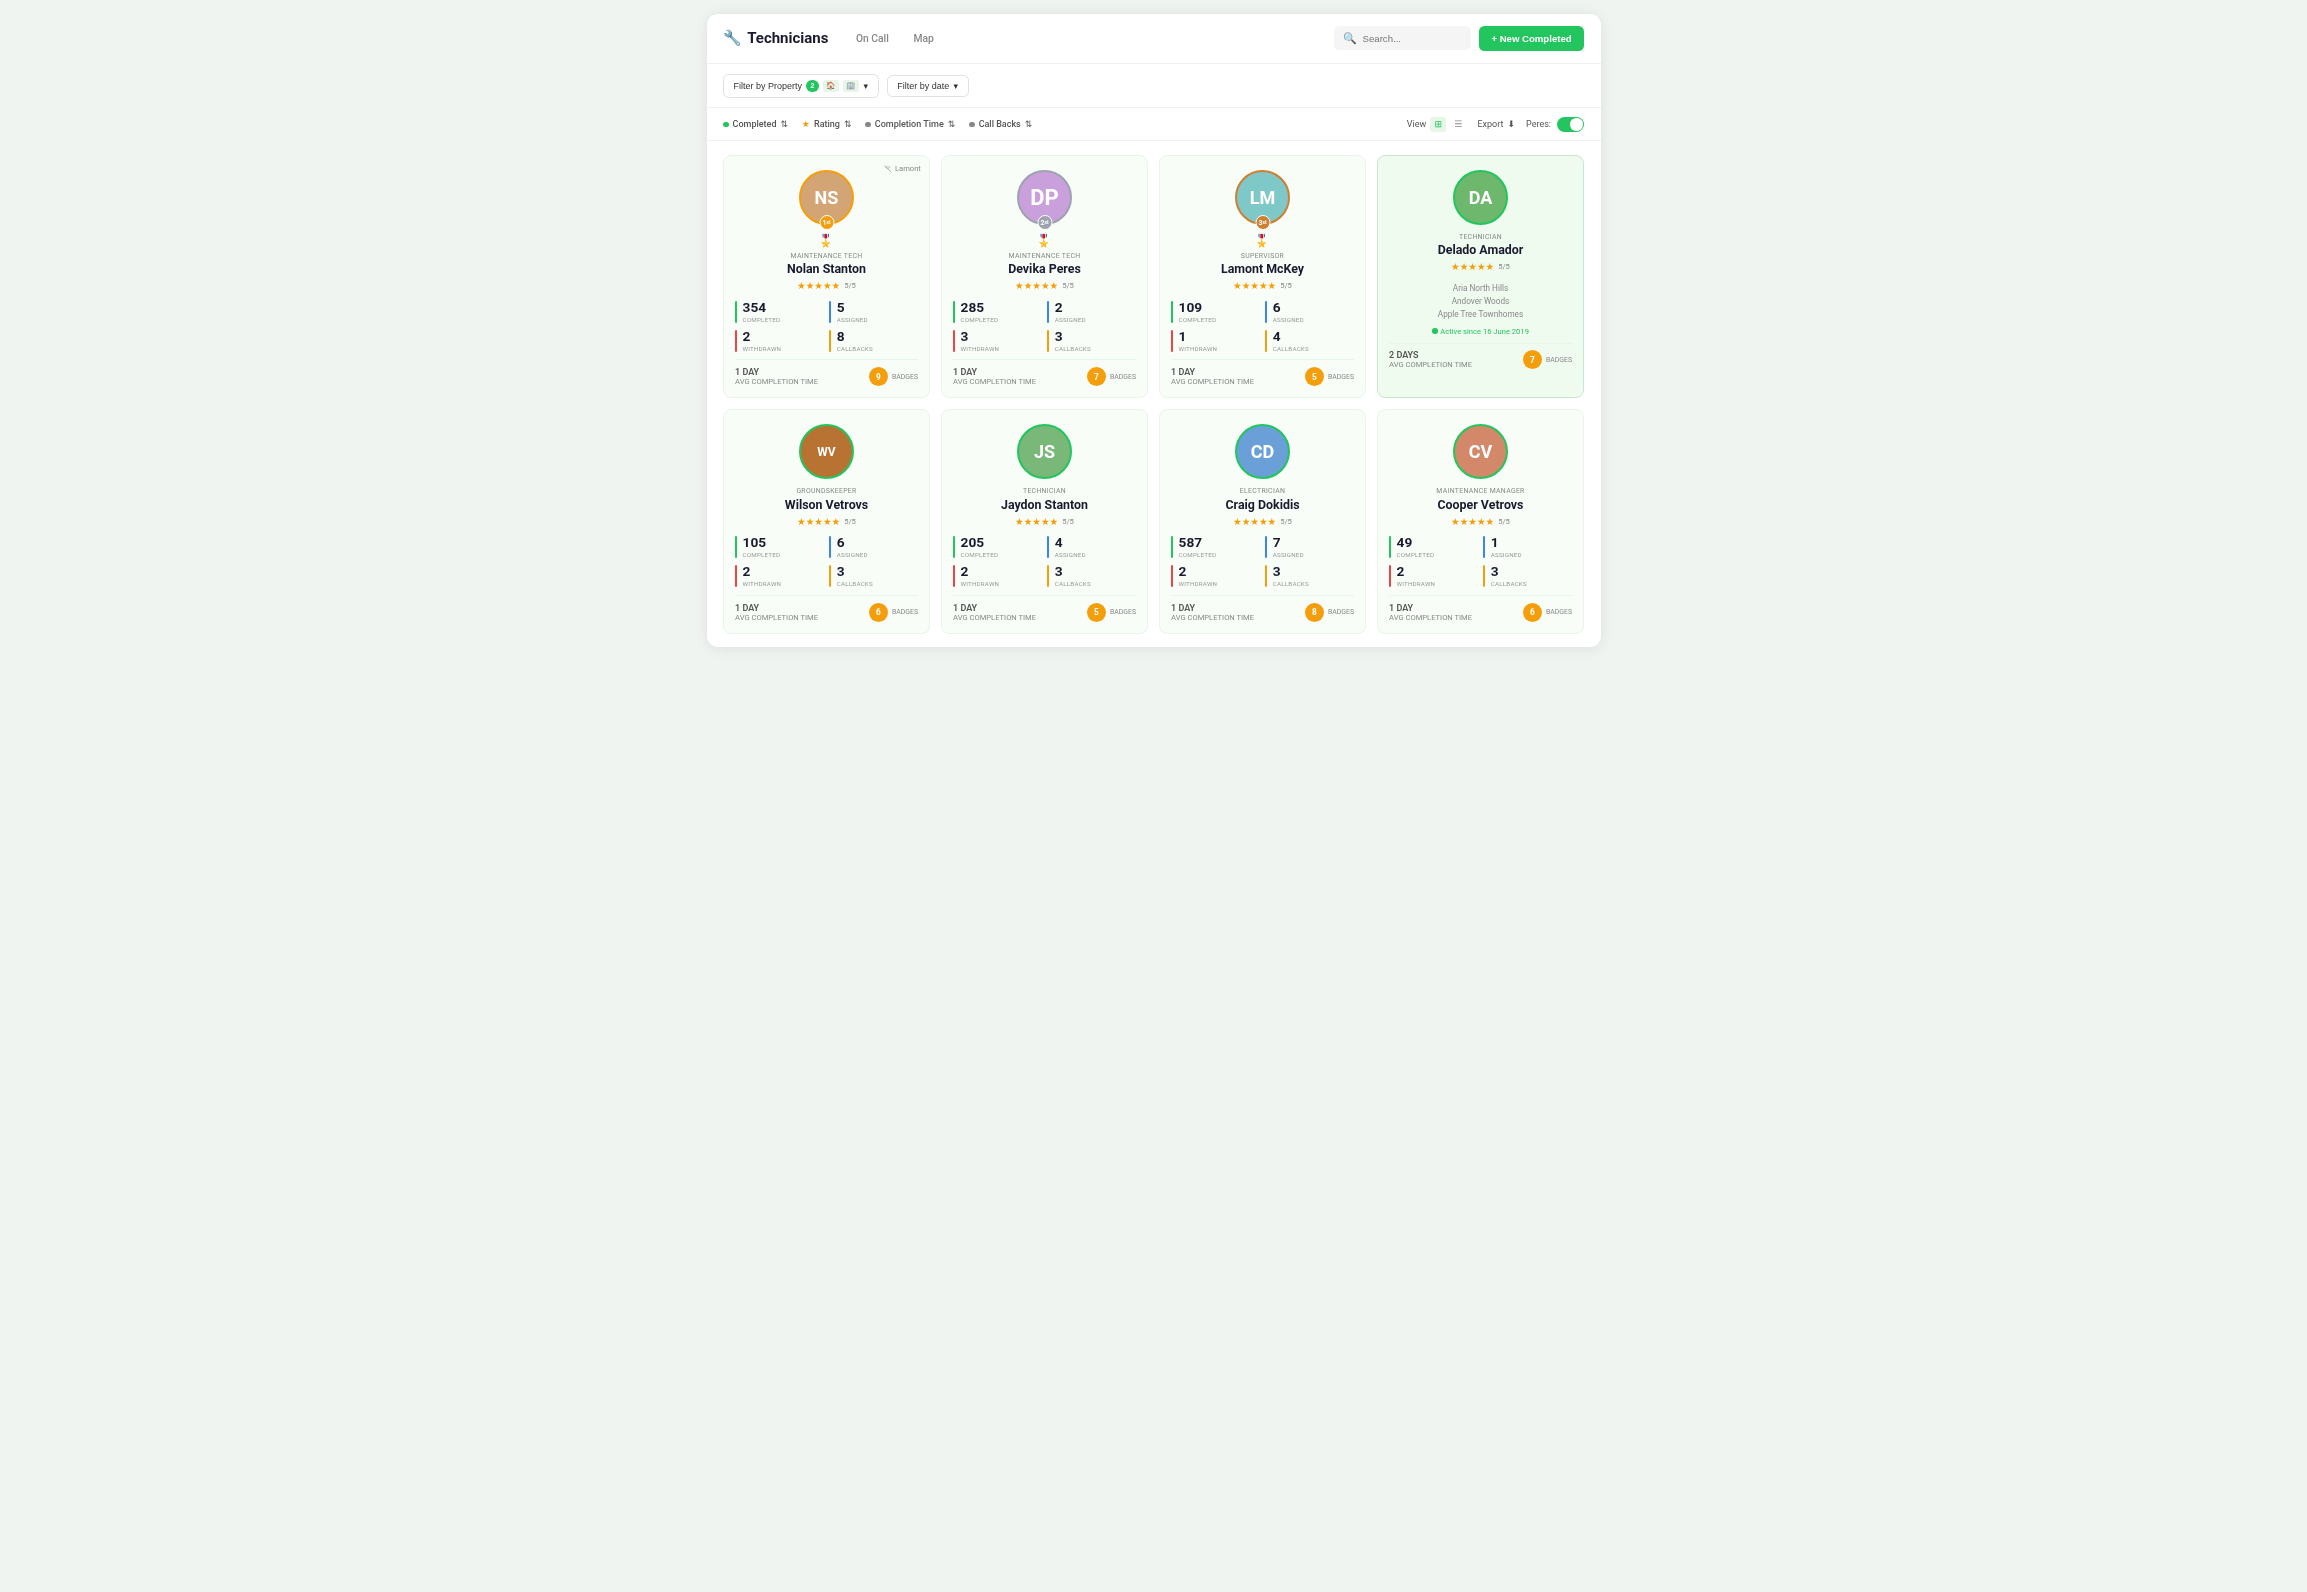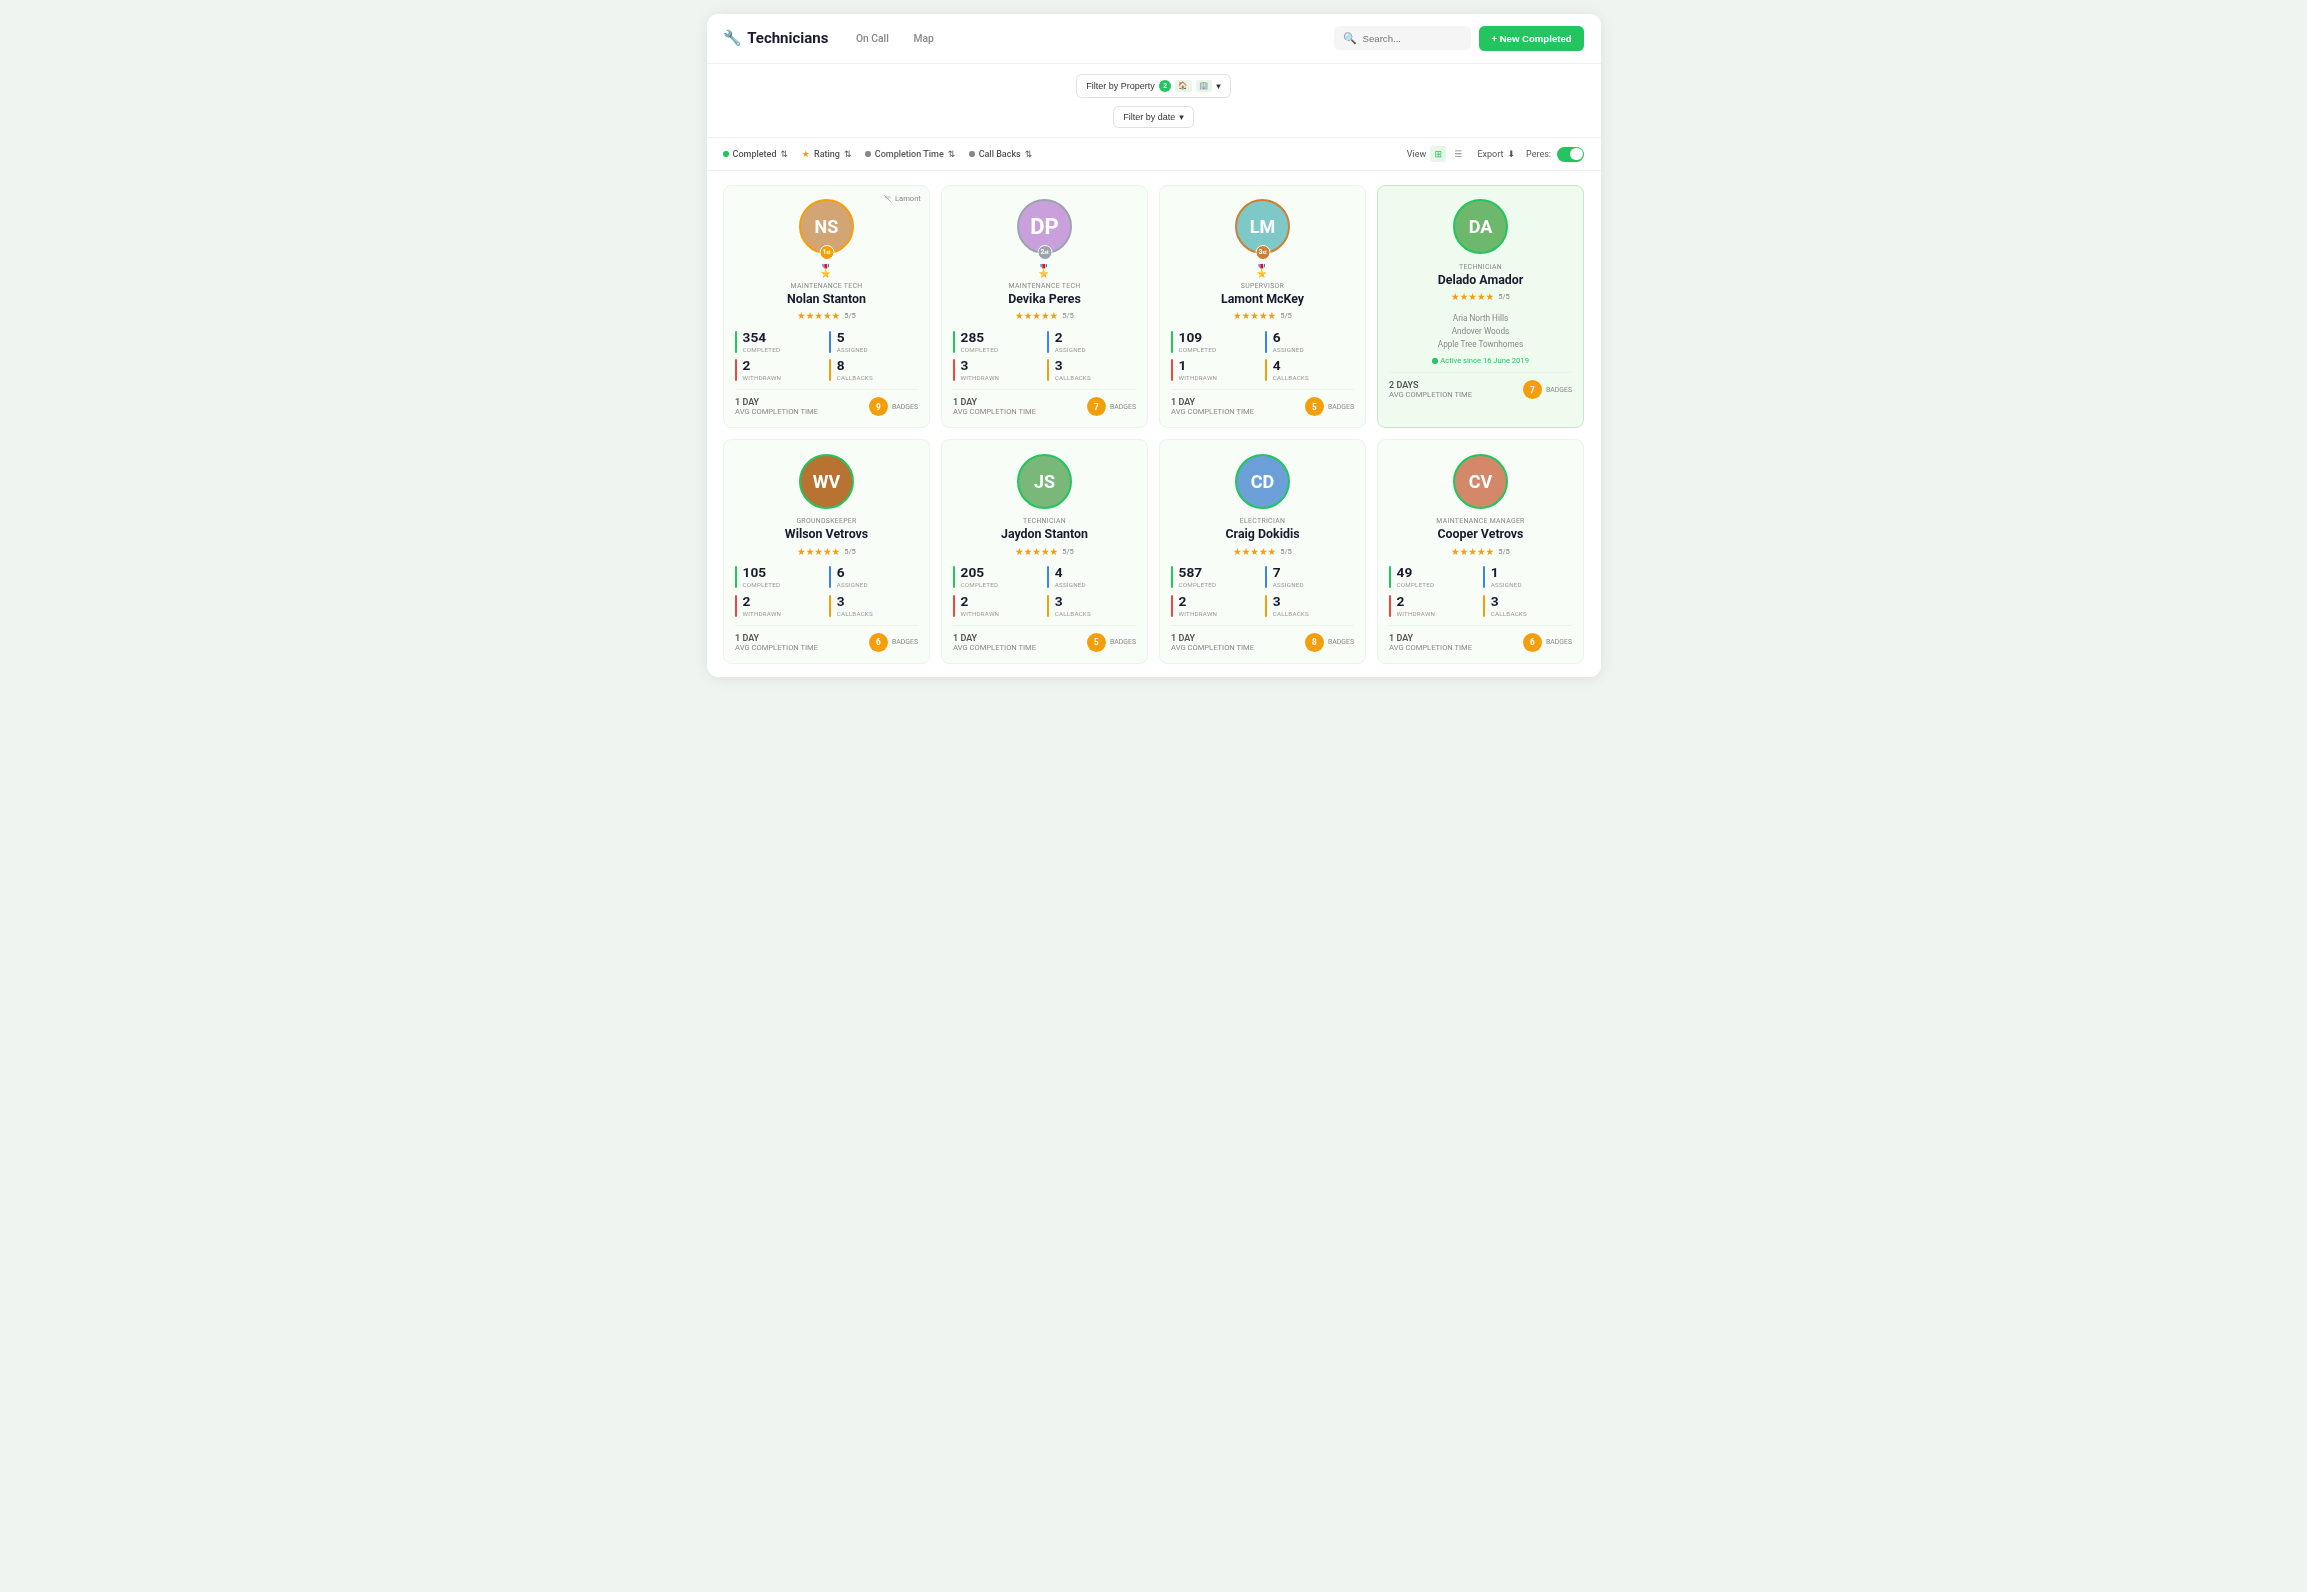--- a/index.html
+++ b/index.html
@@ -84,21 +84,20 @@
       align-items: center;
       gap: 4.1px;
       white-space: nowrap;
     }
     .filters-row {
       display: flex;
       align-items: center;
       padding: 9.6px 16.5px;
       gap: 8.2px;
       border-bottom: 0.7px solid #f0f0f0;
-      flex-direction: column;
     }
     .filter-btn {
       display: flex;
       align-items: center;
       gap: 4.1px;
       padding: 4.8px 9.6px;
       border: 1px solid #e0e0e0;
       border-radius: 5.5px;
       background: white;
       font-size: 9px;
@@ -671,21 +670,21 @@
         <div class="badge-circle">7</div>
         <span class="badges-label">BADGES</span>
       </div>
     </div>
   </div>
       <div class="tech-card">
 
     <div class="avatar-area">
       <div style="position:relative;">
         <div style="width:55px;height:55px;border-radius:50%;background:#b87333;
-          display:flex;align-items:center;justify-content:center;font-size:18px;font-weight:700;
+          display:flex;align-items:center;justify-content:center;font-size:12px;font-weight:700;
           color:white;border:2.1px solid #22c55e;">
           WV
         </div>
 
       </div>
     </div>
 
     <div class="tech-role">GROUNDSKEEPER</div>
     <div class="tech-name">Wilson Vetrovs</div>
     <div class="stars-row">

